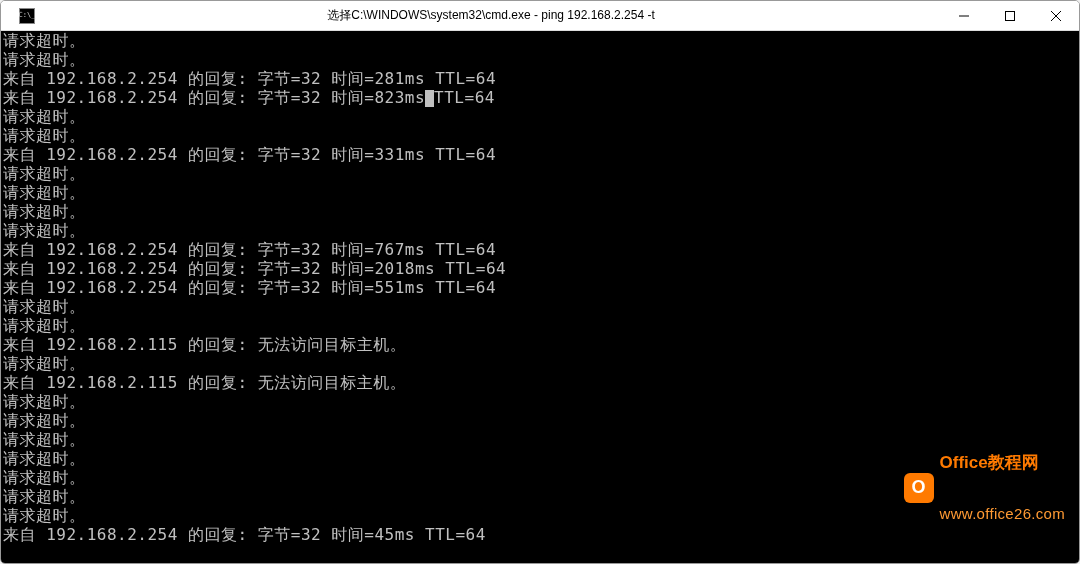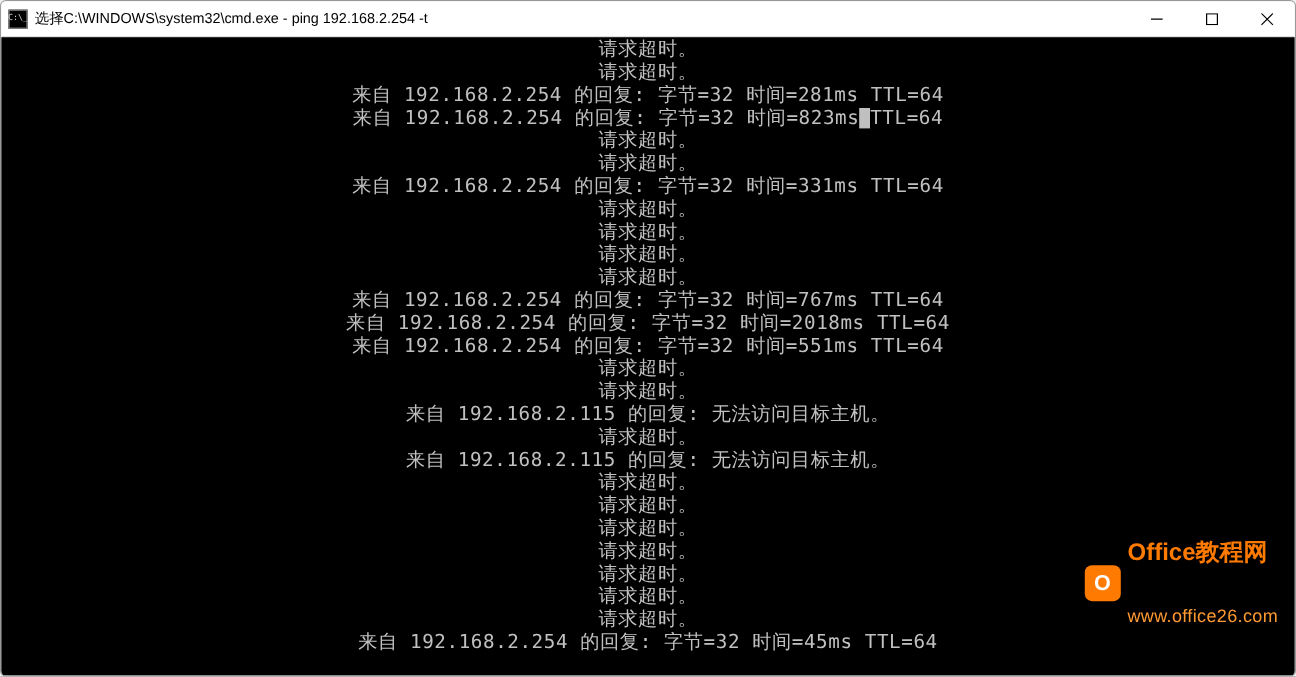--- a/index.html
+++ b/index.html
@@ -20,23 +20,24 @@
       flex-direction: column;
       border-radius: 5px;
       overflow: hidden;
     }
     .title-bar {
       height: 30px;
       background: #ffffff;
       display: flex;
       align-items: center;
       border-bottom: 1px solid #ddd;
-      padding-left: 6px;
+      padding-left: 18px;
       font-size: 12px;
       color: #000;
+      text-align: center;
     }
     .title-icon {
       width: 16px;
       height: 16px;
       background: #000;
       border: 1px solid #888;
       margin-right: 6px;
       position: relative;
       display: flex;
       align-items: center;
@@ -75,42 +76,42 @@
       background: #000000;
       color: #c0c0c0;
       font-family: "NSimSun", "SimSun", "Consolas", monospace;
       font-size: 16px;
       line-height: 19px;
       padding: 0 2px;
       overflow: hidden;
       white-space: pre;
       position: relative;
     }
-    .console .line { white-space: pre; letter-spacing: 0.5px; text-align: center; }
+    .console .line { white-space: pre; letter-spacing: 0.5px; }
     .cursor-inline {
       display: inline-block;
       width: 9px;
       height: 17px;
       background: #c0c0c0;
       vertical-align: text-bottom;
     }
     .watermark {
       position: absolute;
       right: 14px;
       bottom: 8px;
       display: flex;
       align-items: center;
       gap: 6px;
       pointer-events: none;
     }
     .wm-text { text-align: left; line-height: 1.05; }
     .wm-title {
       color: #ff7a00;
       font-weight: bold;
-      font-size: 20px;
+      font-size: 17px;
       font-family: "Microsoft YaHei", Arial, sans-serif;
     }
     .wm-url {
       color: #ff9a33;
       font-size: 15px;
       font-family: Arial, sans-serif;
       letter-spacing: 0.3px;
     }
     .wm-logo {
       width: 30px;

